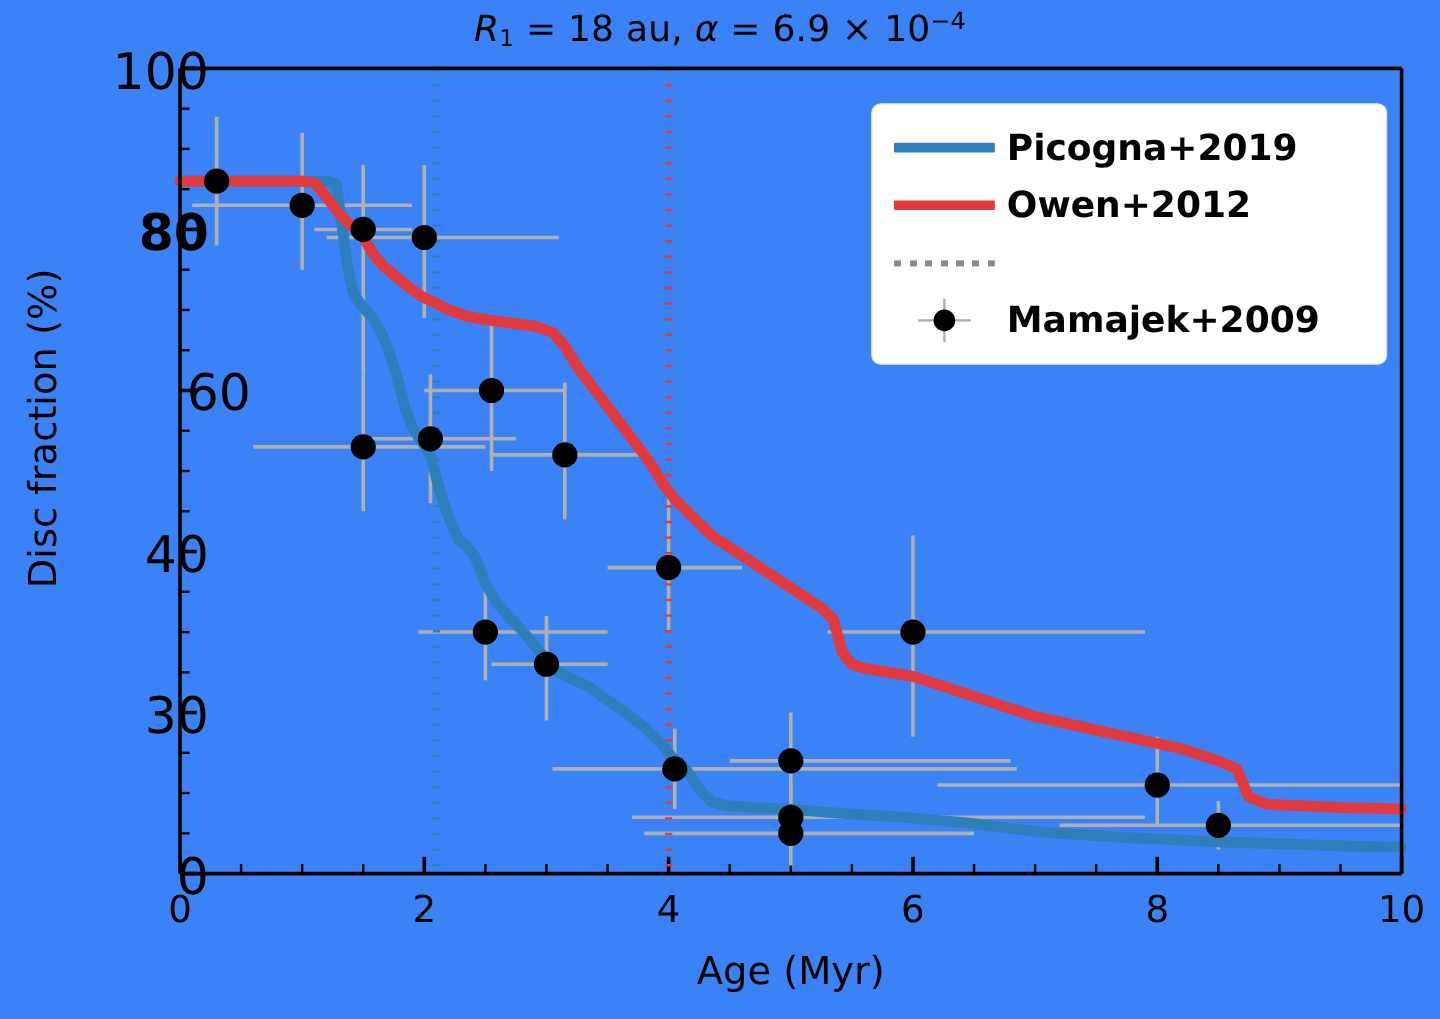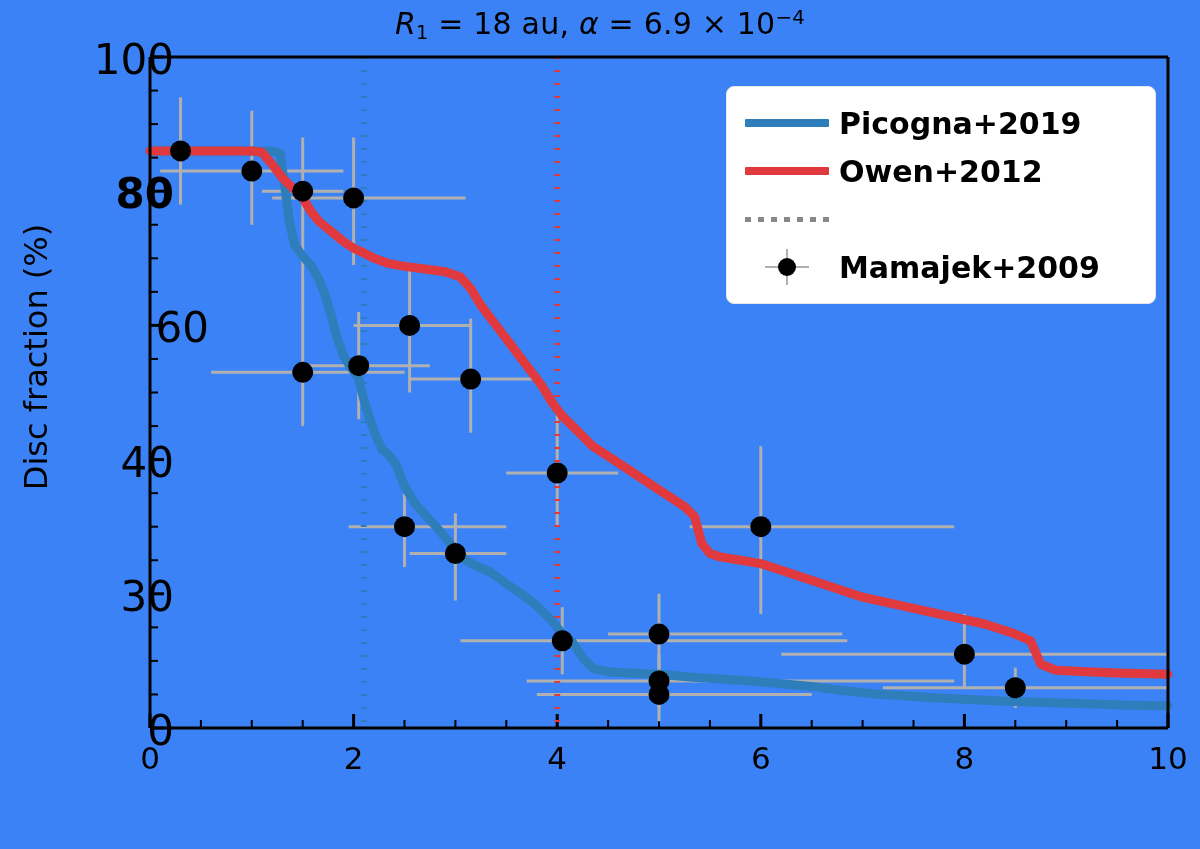--- a/index.html
+++ b/index.html
@@ -286,20 +286,21 @@
       </g>
     <g id="axis-frame">
         <line x1="150" y1="728" x2="1168" y2="728" stroke="#000000" stroke-width="3"></line>
         <line x1="150" y1="57" x2="150" y2="728" stroke="#000000" stroke-width="3"></line>
         <line x1="1168" y1="57" x2="1168" y2="728" stroke="#000000" stroke-width="3"></line>
         <line x1="150" y1="57" x2="1168" y2="57" stroke="#000000" stroke-width="3"></line>
       </g>
   </svg>
 
   <div id="y-axis-label">Disc fraction (%)</div>
+  <div id="x-axis-label">Age (Myr)</div>
 
   <div id="tick-labels">
       <div class="tick-label-x" style="left: 90px; top: 740px; width: 120px;">0</div>
       <div class="tick-label-x" style="left: 293.6px; top: 740px; width: 120px;">2</div>
       <div class="tick-label-x" style="left: 497.2px; top: 740px; width: 120px;">4</div>
       <div class="tick-label-x" style="left: 700.8px; top: 740px; width: 120px;">6</div>
       <div class="tick-label-x" style="left: 904.4px; top: 740px; width: 120px;">8</div>
       <div class="tick-label-x" style="left: 1108px; top: 740px; width: 120px;">10</div>
       <div class="tick-label-y" style="left: 0px; top: 706px; width: 134px;">0</div>
       <div class="tick-label-y" style="left: 0px; top: 571.8px; width: 134px;">30</div>

